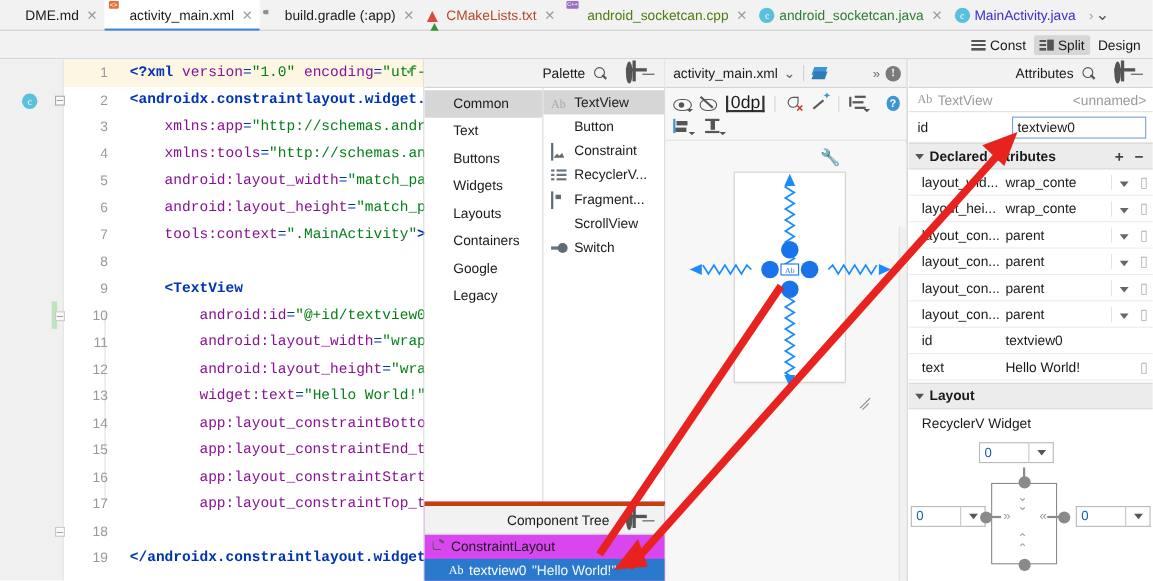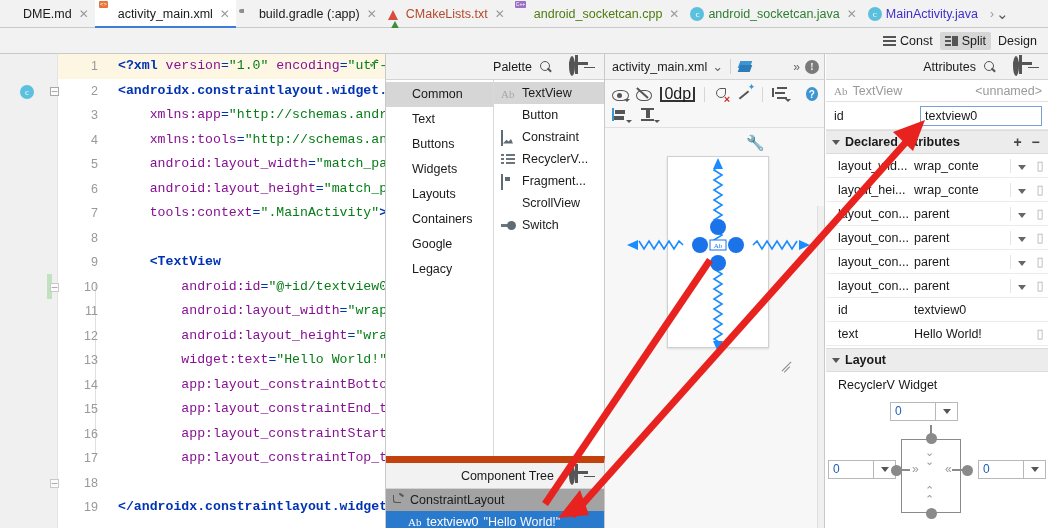--- a/index.html
+++ b/index.html
@@ -211,21 +211,21 @@
   .pi-frag::after{content:"";position:absolute;left:2.5px;top:2.5px;width:5px;height:4px;background:#5f6b75;}
   .pi-scr { width:14px;height:12px;background:#5f6b75; position:relative;}
   .pi-scr::after{content:"";position:absolute;left:2px;top:1px;width:6px;height:10px;background:#fff;}
   .pi-sw { position:relative; }
   .pi-sw::before{content:"";position:absolute;left:0;top:5px;width:8px;height:3px;background:#6b757e;}
   .pi-sw::after{content:"";position:absolute;left:6px;top:2px;width:9px;height:9px;border-radius:50%;background:#5f6b75;}
 
   
   .comptree {
     position: absolute; left: 386px; top: 456px; width: 219px; height: 72px;
-    background: #a3a3a3; border-right: 1px solid #c9c9c9; border-top: 7px solid #c2410c;
+    background: #d946ef; border-right: 1px solid #c9c9c9; border-top: 4px solid #c2410c;
   }
   .ct-row { height: 22px; display: flex; align-items: center; gap: 5px; padding-left: 6px; font-size: 12.5px; }
   .ct-row.child { padding-left: 22px; }
   .ct-row.sel { background: #2979cc; color: #ffffff; }
   .ct-icon-cl {
     width:13px;height:12px;position:relative;
   }
   .ct-icon-cl::before{content:"";position:absolute;left:1px;top:1px;width:7px;height:7px;border-left:1.6px solid #555;border-bottom:1.6px solid #555;border-radius:0 0 0 3px;}
   .ct-icon-cl::after{content:"";position:absolute;left:7px;top:0px;width:5px;height:1.6px;background:#555;transform:rotate(35deg);}
   .ct-ab { font-size:11px; font-family:"Liberation Serif",serif; }

